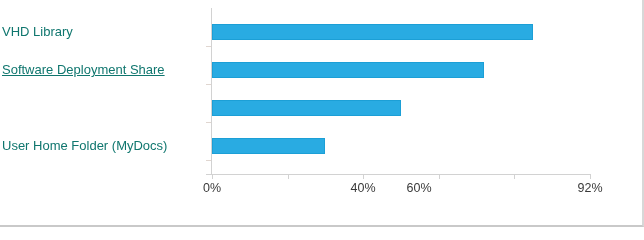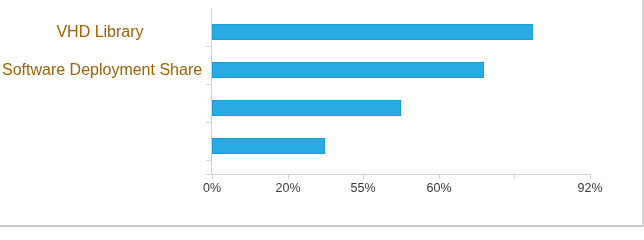--- a/index.html
+++ b/index.html
@@ -67,23 +67,23 @@
     background: #29ABE2;
     border: 1px solid #1C9FD6;
     box-sizing: border-box;
   }
 
   
   .cat-label {
     position: absolute;
     right: 444px;           
     width: 196px;
-    text-align: center;
-    font-size: 16px;
-    color: #a16207;
+    text-align: left;
+    font-size: 13px;
+    color: #0f766e;
     white-space: nowrap;
     line-height: 16px;
   }
 
   
   .x-label {
     position: absolute;
     top: 181px;
     width: 60px;
     margin-left: -30px;
@@ -112,21 +112,21 @@
   <div class="x-tick" style="left:439px;"></div>
   <div class="x-tick" style="left:514px;"></div>
   <div class="x-tick" style="left:590px;"></div>
 
   <div class="bar" style="left: 212px; top: 24px; width: 321.3px; background: rgb(41, 171, 226); border-color: rgb(28, 159, 214);" title="VHD Library: 85%"></div>
   <div class="bar" style="left: 212px; top: 62px; width: 272.16px; background: rgb(41, 171, 226); border-color: rgb(28, 159, 214);" title="Software Deployment Share: 72%"></div>
   <div class="bar" style="left: 212px; top: 100px; width: 189px; background: rgb(41, 171, 226); border-color: rgb(28, 159, 214);" title="General File Share: 50%"></div>
   <div class="bar" style="left: 212px; top: 138px; width: 113.4px; background: rgb(41, 171, 226); border-color: rgb(28, 159, 214);" title="User Home Folder (MyDocs): 30%"></div>
 
   <div class="cat-label" style="top:24px;">VHD Library</div>
-  <div class="cat-label" style="top:62px;">Software Deployment Share</div>
+  <div class="cat-label" style="top:62px;text-decoration:underline;">Software Deployment Share</div>
+  <div class="cat-label" style="top:138px;">User Home Folder (MyDocs)</div>
 
   <div class="x-label" style="left:212px;">0%</div>
-  <div class="x-label" style="left:288px;">20%</div>
-  <div class="x-label" style="left:363px;">55%</div>
-  <div class="x-label" style="left:439px;">60%</div>
+  <div class="x-label" style="left:363px;">40%</div>
+  <div class="x-label" style="left:419px;">60%</div>
   <div class="x-label" style="left:590px;">92%</div>
 
 </div>
 
 </body></html>

